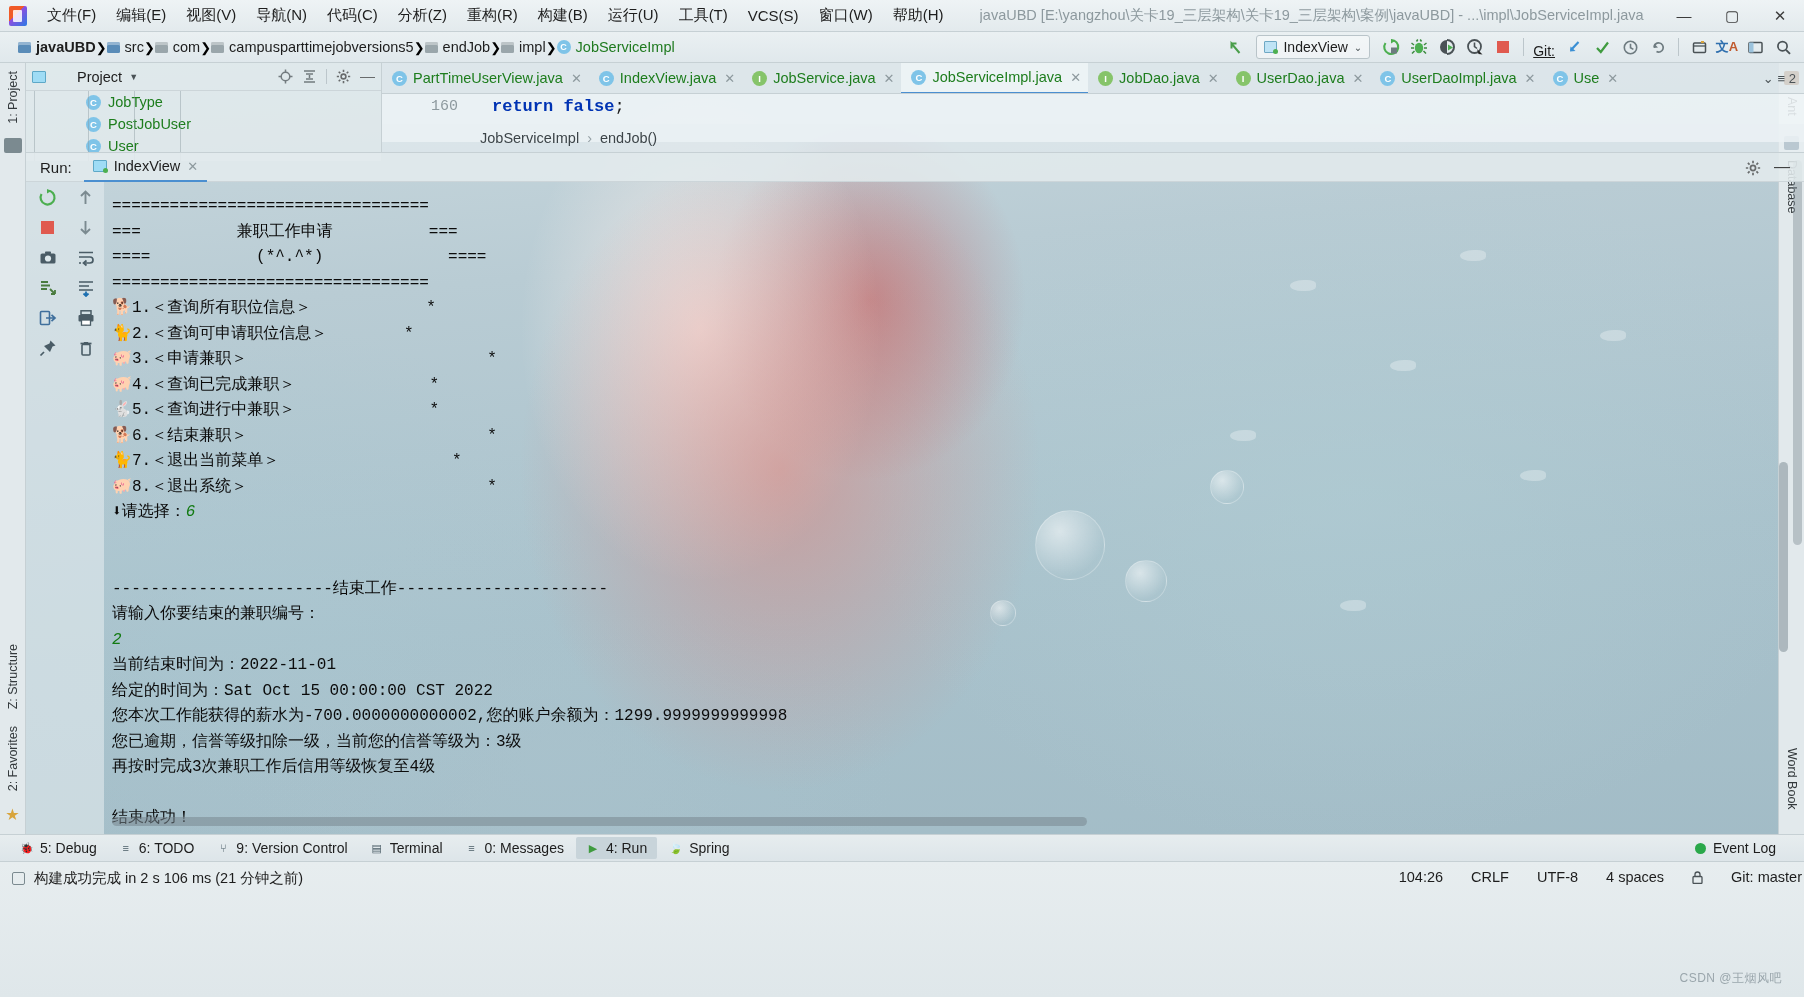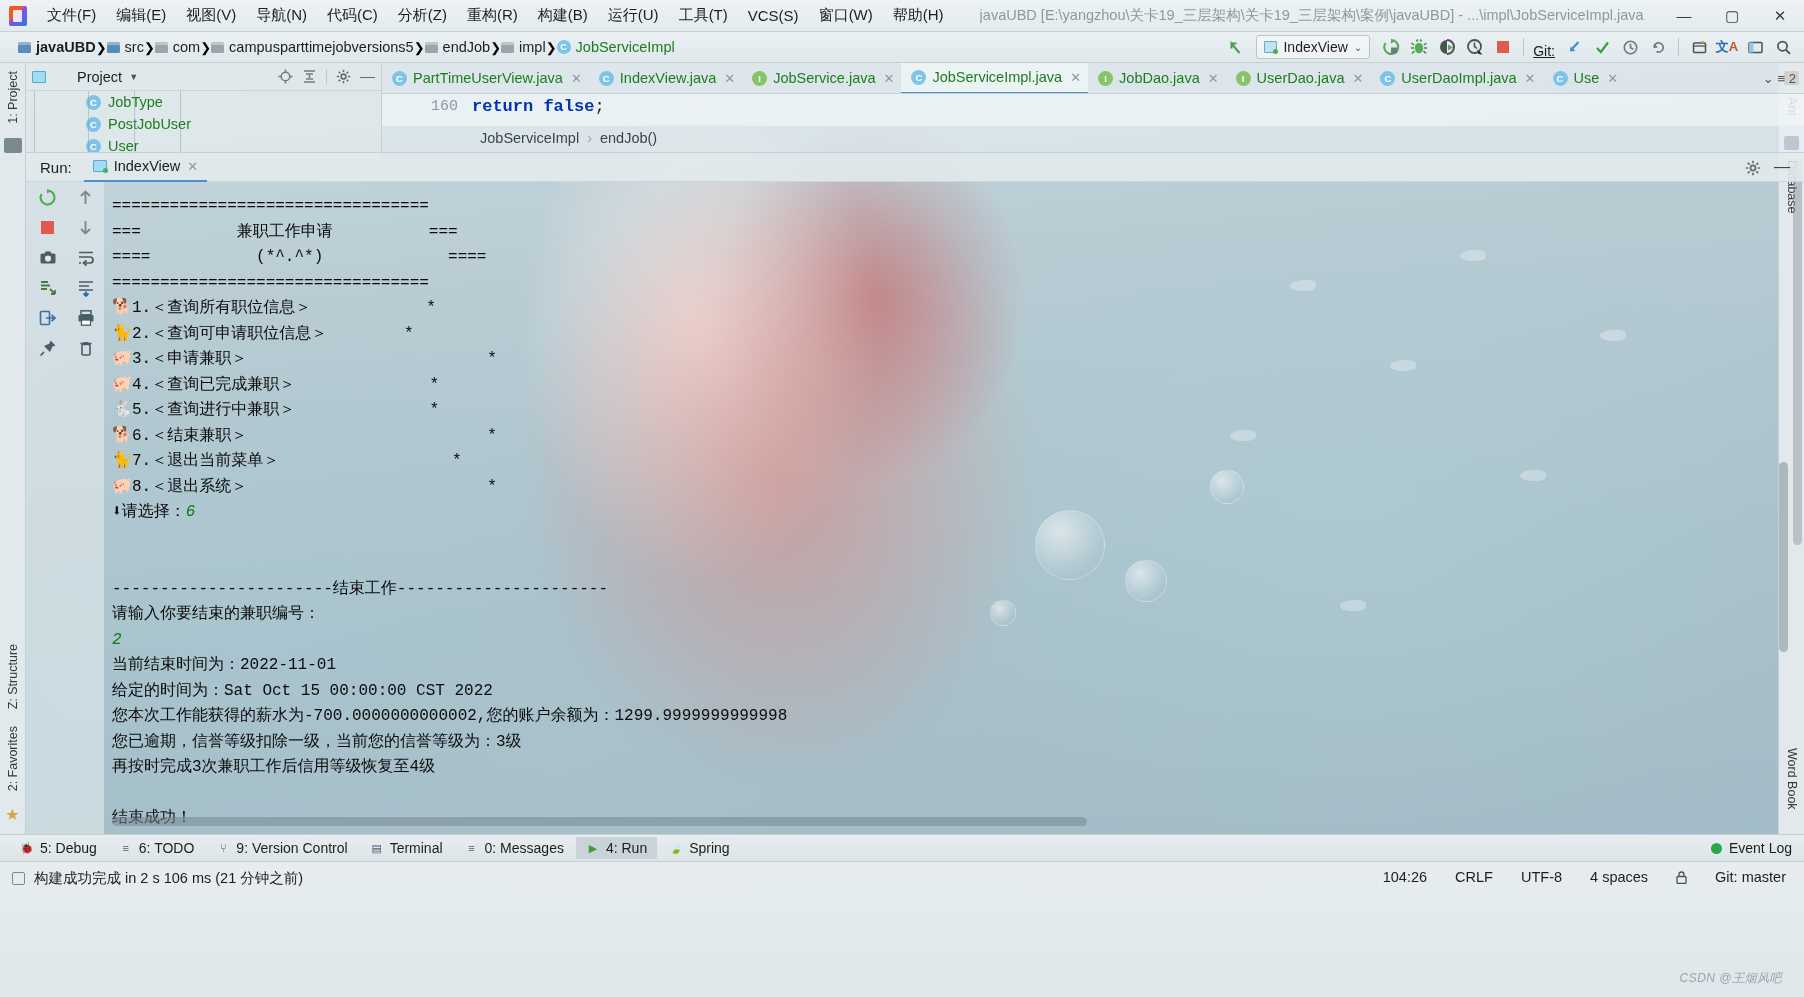--- a/index.html
+++ b/index.html
@@ -135,23 +135,23 @@
   .etab .tab-ico {
     width:15px;height:15px;border-radius:50%;color:#fff;font-size:9.5px;line-height:15px;text-align:center;font-weight:bold;flex:none;
   }
   .etab .tab-ico.c { background:#7fc4e8; }
   .etab .tab-ico.i { background:#86c46a; }
   .etab .tab-label { font-size:14.5px; color:#1d7d1d; }
   .etab .tab-close { color:#8d999e; font-size:13px; margin-left:2px; }
   #tab-overflow { margin-left:auto; display:flex; align-items:center; gap:4px; padding-right:8px; font-size:13px; color:#4a5256; }
 
   #code-area {
-    position:absolute; left:382px; top:94px; width:1422px; height:32px;
+    position:absolute; left:382px; top:94px; width:1422px; height:48px;
     background: rgba(239,245,247,0.88);
-    display:flex; align-items:flex-start; overflow:hidden;
+    display:flex; align-items:flex-start; overflow:hidden;gap:20px;
   }
   #gutter { width:90px; text-align:right; padding-right:14px; color:#8d999e; font-size:15px; font-family:"Liberation Mono", monospace; padding-top:4px; }
   #code-text { font-family:"Liberation Mono", monospace; font-size:17px; padding-top:3px; }
   .kw { color:#0033b3; font-weight:bold; }
   .pl { color:#1d1d1d; }
 
   #code-breadcrumb {
     position:absolute; left:382px; top:124px; width:1422px; height:28px;
     background: rgba(232,239,242,0.62);
     display:flex; align-items:center; padding-left:98px; gap:8px;
@@ -222,35 +222,35 @@
   
   #bottom-tools {
     position:absolute; left:0; top:834px; width:1804px; height:27px;
     background: linear-gradient(#e7edef,#dde5e9);
     border-top:1px solid #c6d0d4;
     display:flex; align-items:center; padding-left:10px; gap:2px;
   }
   .btool { display:flex; align-items:center; gap:6px; padding:3px 10px; font-size:14px; color:#1d1d1d; border-radius:2px; white-space:nowrap;}
   .btool.active { background:#c8d4da; }
   .btool .bt-ico { width:14px;height:13px; display:flex;align-items:center;justify-content:center; flex:none; }
-  #bottom-tools .bt-right { margin-left:auto; display:flex; align-items:center; gap:7px; padding-right:12px; }
+  #bottom-tools .bt-right { margin-left:auto; display:flex; align-items:center; gap:7px; padding-right:28px; }
   #event-log { display:flex; align-items:center; gap:7px; font-size:14px; color:#1d1d1d; }
   #event-dot { width:11px;height:11px;border-radius:50%;background:#2aa84a; }
 
   #statusbar {
     position:absolute; left:0; top:861px; width:1804px; height:136px;
     background: linear-gradient(#e7edef,#dfe7ea);
     border-top:1px solid #c6d0d4;
     display:flex; align-items:flex-start; padding-top:7px;
   }
   #status-left { display:flex; align-items:center; gap:9px; padding-left:12px; font-size:14.5px; color:#1d1d1d; }
   #status-build-ico { width:13px;height:13px;border:1px solid #7b8a90;border-radius:2px; }
-  #status-right { margin-left:auto; display:flex; align-items:center; gap:28px; padding-right:18px; font-size:14.5px; color:#1d1d1d; }
+  #status-right { margin-left:auto; display:flex; align-items:center; gap:28px; padding-right:2px; font-size:14.5px; color:#1d1d1d; }
   #status-right .lock { width:11px;height:13px; }
-  .wm { position:absolute; right:22px; top:108px; font-size:12px; color:#9aa6ac; letter-spacing:.5px;font-style:italic; }
+  .wm { position:absolute; right:22px; top:108px; font-size:12px; color:#9aa6ac; letter-spacing:.5px; }
 </style>
 </head>
 <body>
 
 <div id="wallpaper">
   <div class="bub" style="left:1035px;top:510px;width:70px;height:70px;"></div>
   <div class="bub" style="left:1125px;top:560px;width:42px;height:42px;"></div>
   <div class="bub" style="left:990px;top:600px;width:26px;height:26px;"></div>
   <div class="bub" style="left:1210px;top:470px;width:34px;height:34px;"></div>
   <div class="bub" style="left:760px;top:900px;width:58px;height:58px;"></div>

